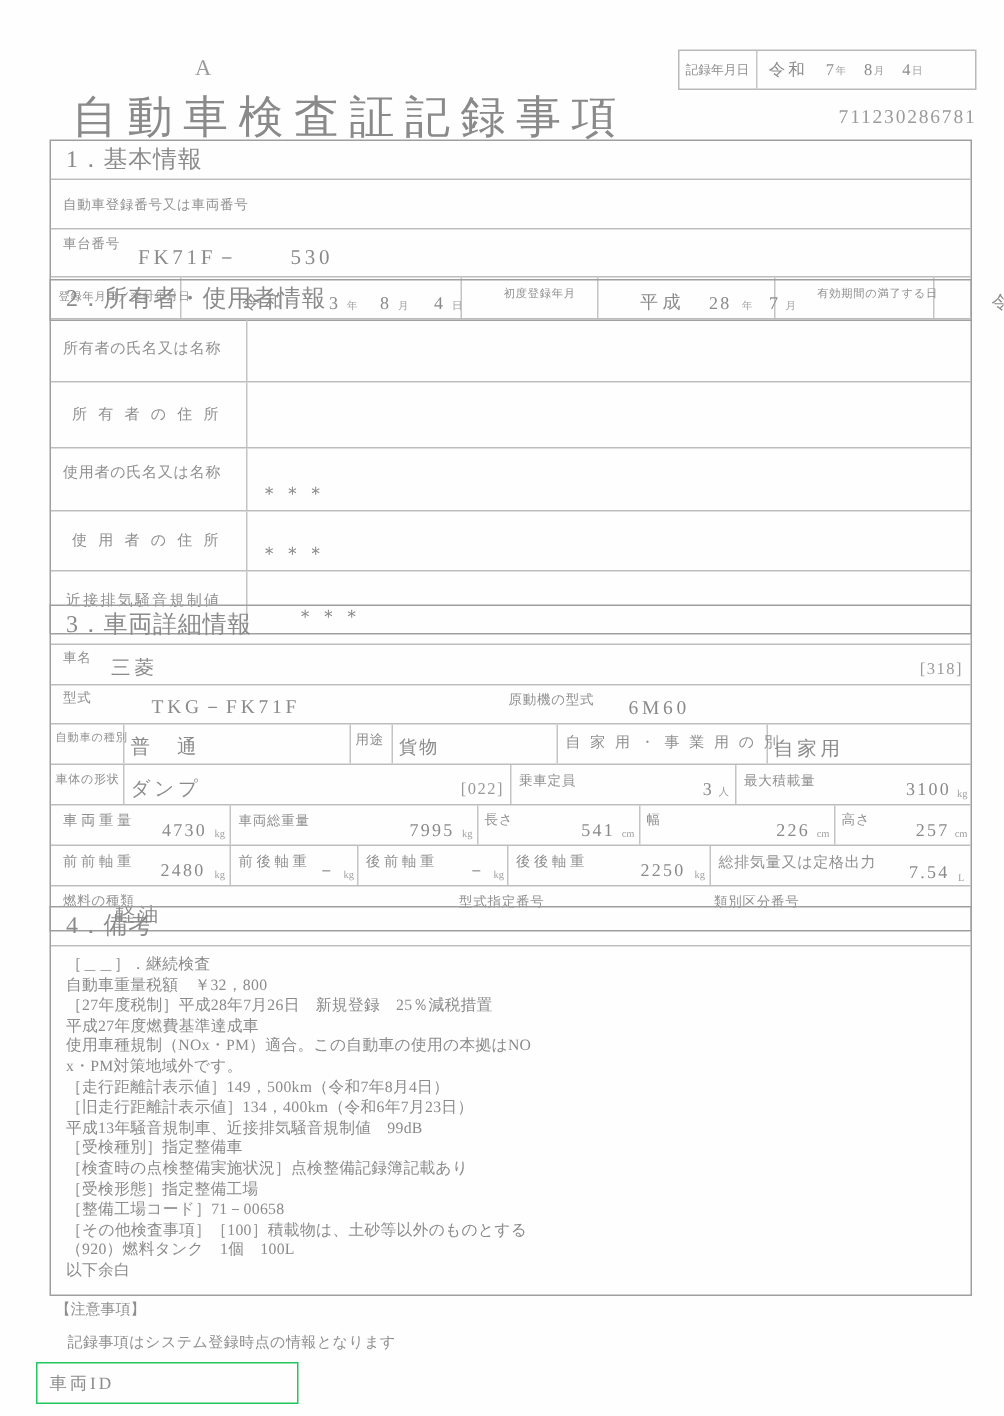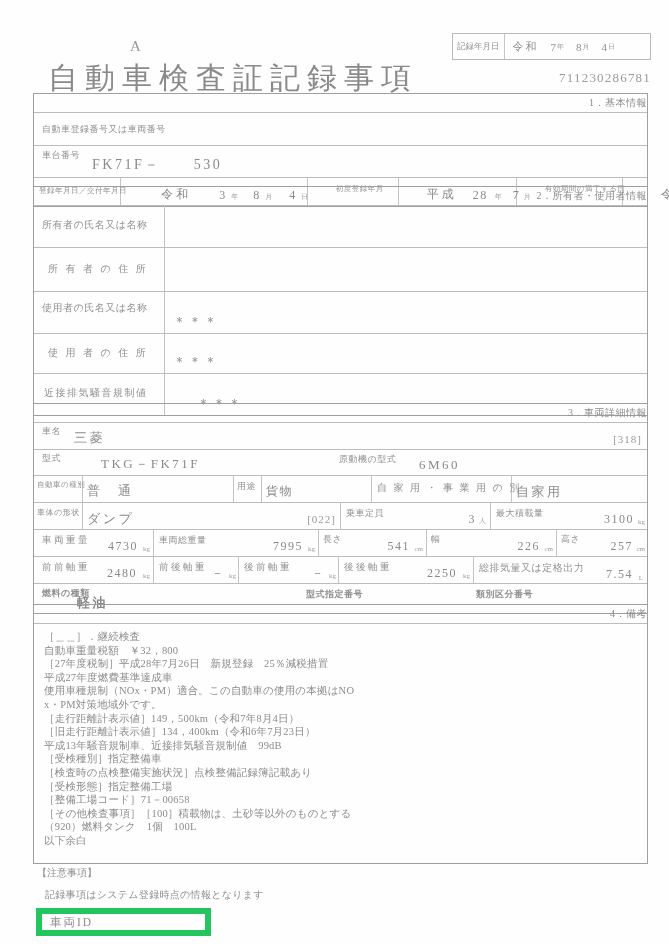--- a/index.html
+++ b/index.html
@@ -89,26 +89,25 @@
     box-sizing: border-box;
   }
   .row {
     display: flex;
     border-bottom: 1px solid #bdbdbd;
     box-sizing: border-box;
     position: relative;
   }
   .row:last-child { border-bottom: none; gap: 24px; }
   .sect {
-    font-size: 10px;
+    font-size: 16px;
     padding: 2px 0 2px 10px;
     color: #8b8b8b;
     border-bottom: 1px solid #bdbdbd;
     letter-spacing: 0.5px;
-    text-align: right;
   }
   .cell {
     position: relative;
     box-sizing: border-box;
     border-right: 1px solid #c4c4c4;
     display: flex;
     align-items: flex-end;
     height: 100%;
   }
   .cell:last-child { border-right: none; }
@@ -176,23 +175,23 @@
   }
   .note-body {
     position: absolute;
     left: 45px; top: 888px;
     font-size: 10px;
     color: #8f8f8f;
     letter-spacing: 0.3px;
   }
   .vid-box {
     position: absolute;
-    left: 36px; top: 908px;
+    left: 24px; top: 908px;
     width: 175px; height: 28px;
-    border: 6px solid #22c55e;
+    border: 1px solid #22c55e;
     display: flex;
     align-items: center;
     padding-left: 8px;
     box-sizing: border-box;
   }
   .vid-box span {
     font-size: 11.5px;
     color: #8c8c8c;
     letter-spacing: 2px;
   }
@@ -429,21 +428,21 @@
         <span class="unit ab" style="right:3px;bottom:3px;">kg</span>
       </div>
       <div class="cell" style="flex:1;">
         <span class="lbl-s ab" style="left:5px;top:4px;font-size:10px;">総排気量又は定格出力</span>
         <span class="val-sm ab" style="right:14px;bottom:1px;">7.54</span>
         <span class="unit ab" style="right:4px;bottom:1px;">L</span>
       </div>
     </div>
 
     <div class="row" style="height:29px;border-bottom:none;">
-      <div class="cell" style="width:100%;border-right:none;font-weight:bold;">
+      <div class="cell" style="width:100%;border-right:none;">
         <span class="lbl-s ab" style="left:8px;top:3px;">燃料の種類</span>
         <span class="val ab" style="left:43px;bottom:1px;">軽油</span>
         <span class="lbl-s ab" style="left:272px;top:4px;">型式指定番号</span>
         <span class="val-sm ab" style="left:350px;bottom:2px;"></span>
         <span class="lbl-s ab" style="left:442px;top:4px;">類別区分番号</span>
         <span class="val-sm ab" style="left:520px;bottom:2px;"></span>
       </div>
     </div>
   </div>
 

